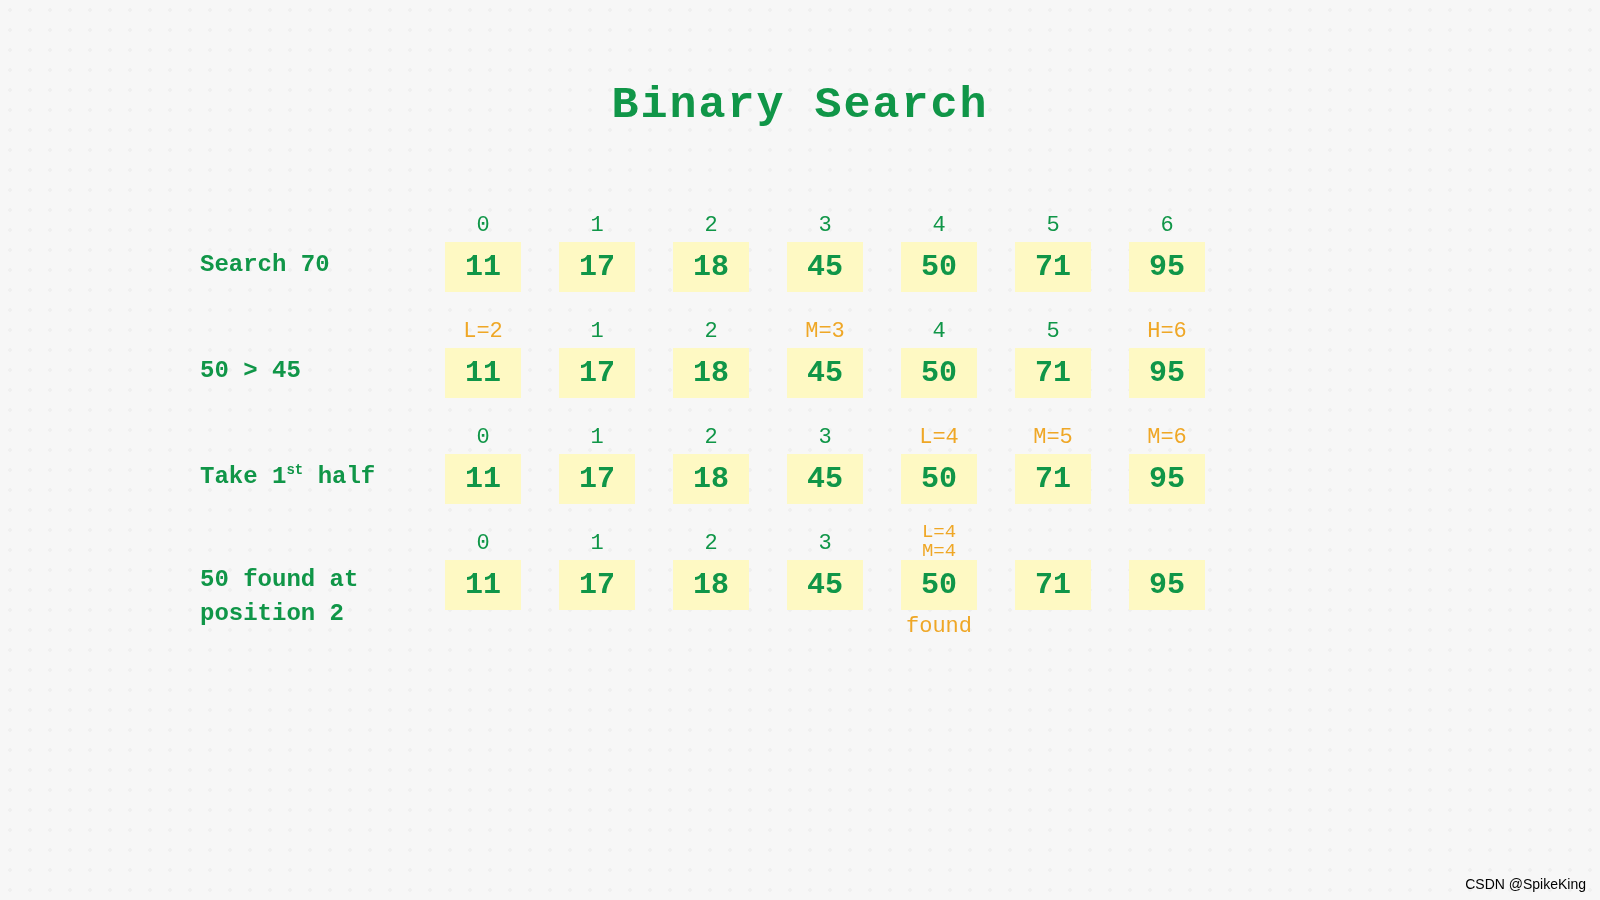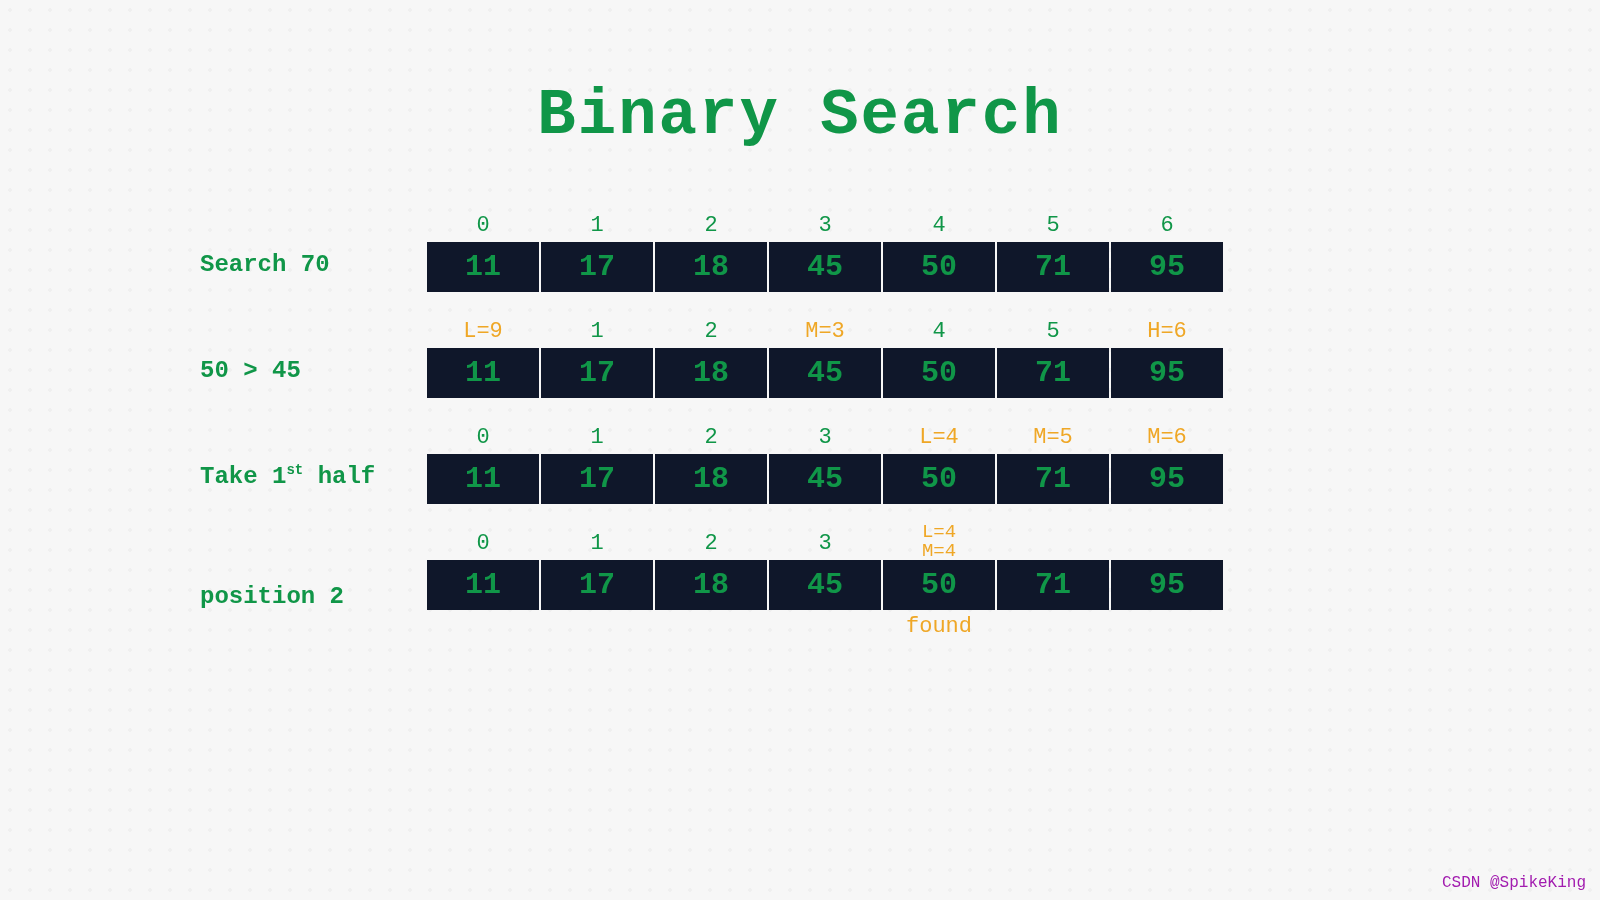--- a/index.html
+++ b/index.html
@@ -11,21 +11,21 @@
         radial-gradient(circle at 10px 10px, rgba(200,200,200,0.15) 2px, transparent 2px);
       background-size: 20px 20px;
       font-family: 'Consolas', 'Courier New', monospace;
       position: relative;
       overflow: hidden;
     }
     .title {
       text-align: center;
       color: #109648;
       font-weight: bold;
-      font-size: 64px;
+      font-size: 45px;
       padding-top: 80px;
       letter-spacing: 2px;
     }
     .diagram {
       position: absolute;
       left: 200px;
       top: 210px;
       width: 1200px;
     }
     .row {
@@ -59,46 +59,46 @@
       color: #109648;
       font-weight: normal;
       display: flex;
       align-items: flex-end;
       justify-content: center;
       padding-bottom: 4px;
     }
     .idx.highlight { color: #efa726; }
     .idx.double { font-size: 19px; line-height: 1.0; text-align: center; flex-direction: column; }
     .box {
-      width: 112px;
+      width: 76px;
       height: 50px;
-      background: #0f172a;
+      background: #fef9c3;
       color: #109648;
       font-weight: bold;
       font-size: 30px;
       display: flex;
       align-items: center;
       justify-content: center;
     }
     .below {
       height: 28px;
       font-size: 22px;
       color: #efa726;
       display: flex;
       align-items: flex-start;
       justify-content: center;
       padding-top: 4px;
     }
     .watermark {
       position: absolute;
       right: 14px;
       bottom: 8px;
-      font-size: 16px;
-      color: #a21caf;
-      font-family: Liberation Mono, monospace;
+      font-size: 14px;
+      color: #000000;
+      font-family: Liberation Sans, sans-serif;
     }
   </style>
 </head>
 <body>
 
 <div class="title">Binary Search</div>
 
 <div class="diagram" id="diagram">
     <div class="row">
       <div class="label">
@@ -134,21 +134,21 @@
           <div class="box">95</div>
         </div>
       </div>
     </div>
     <div class="row">
       <div class="label">
         <div>50 &gt; 45</div>
       </div>
       <div class="cells">
         <div class="cell-col">
-          <div class="idx highlight">L=9</div>
+          <div class="idx highlight">L=2</div>
           <div class="box">11</div>
         </div>
         <div class="cell-col">
           <div class="idx">1</div>
           <div class="box">17</div>
         </div>
         <div class="cell-col">
           <div class="idx">2</div>
           <div class="box">18</div>
         </div>
@@ -200,20 +200,21 @@
           <div class="box">71</div>
         </div>
         <div class="cell-col">
           <div class="idx highlight">M=6</div>
           <div class="box">95</div>
         </div>
       </div>
     </div>
     <div class="row">
       <div class="label">
+        <div>50 found at</div>
         <div>position 2</div>
       </div>
       <div class="cells">
         <div class="cell-col">
           <div class="idx">0</div>
           <div class="box">11</div>
         </div>
         <div class="cell-col">
           <div class="idx">1</div>
           <div class="box">17</div>

